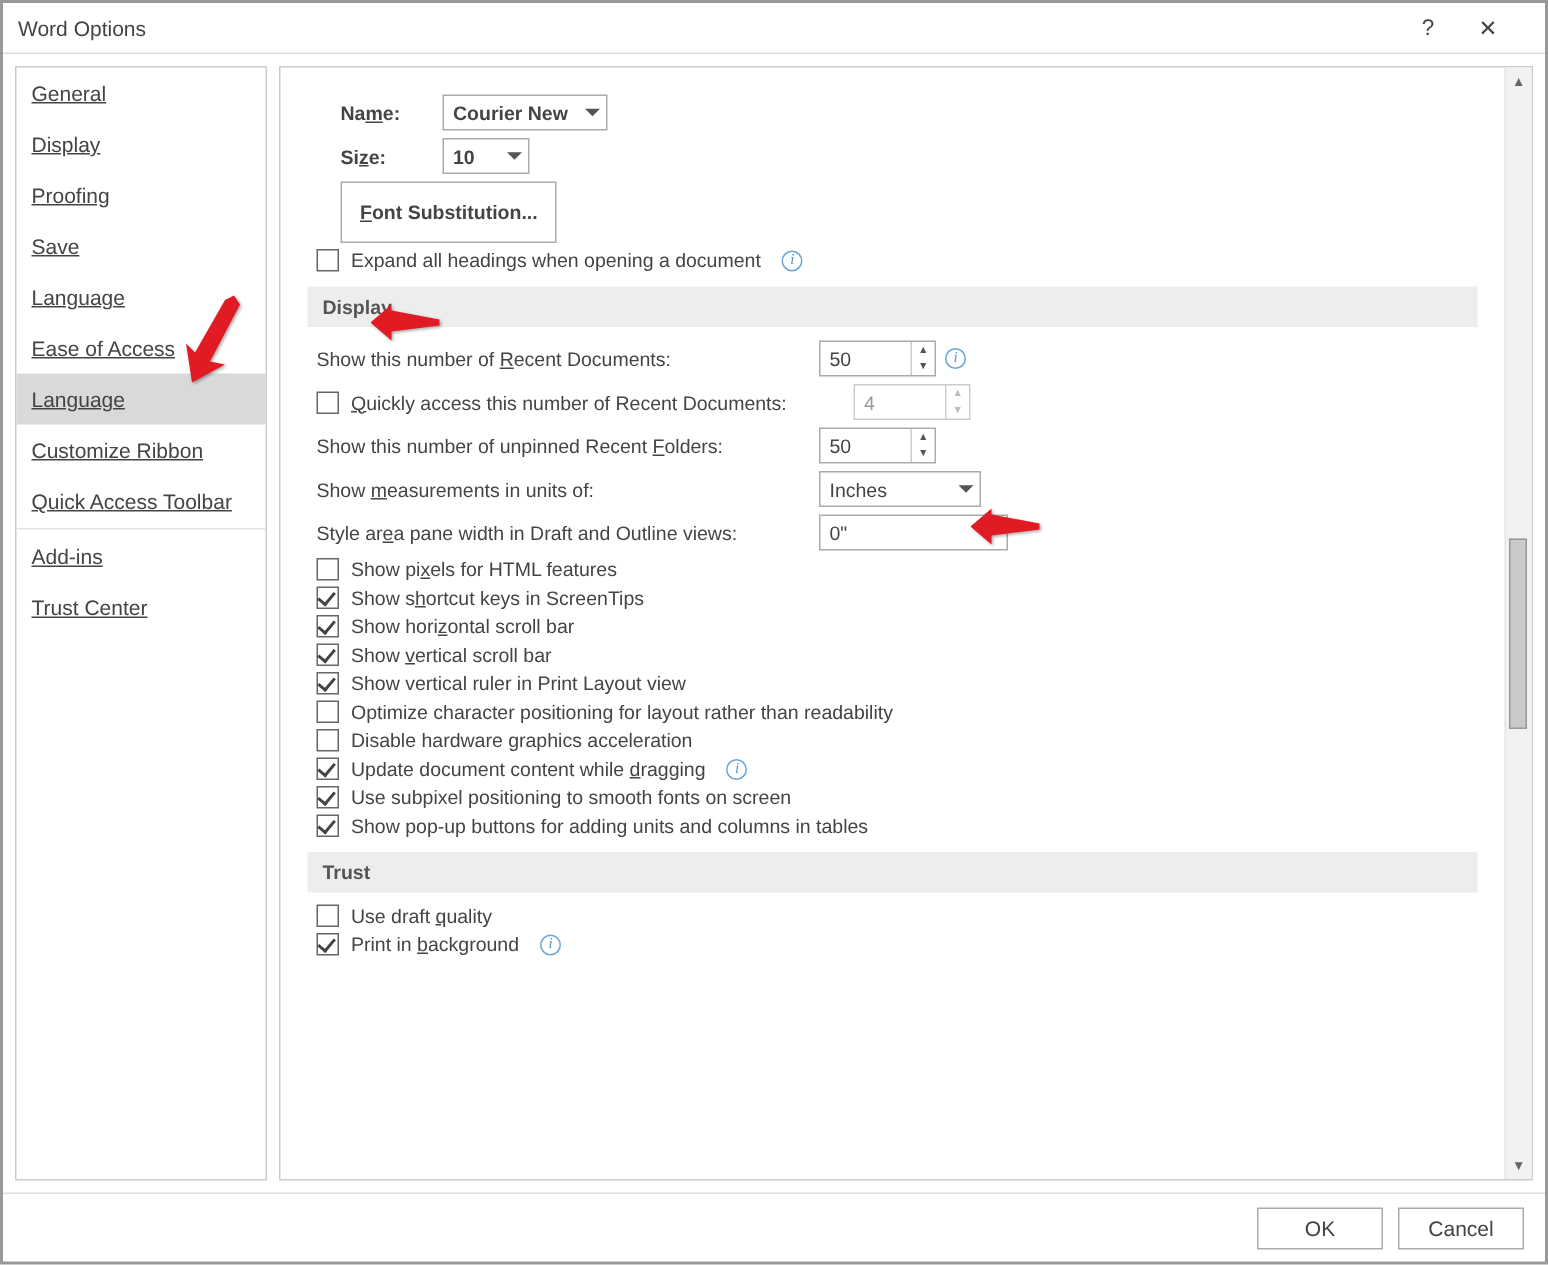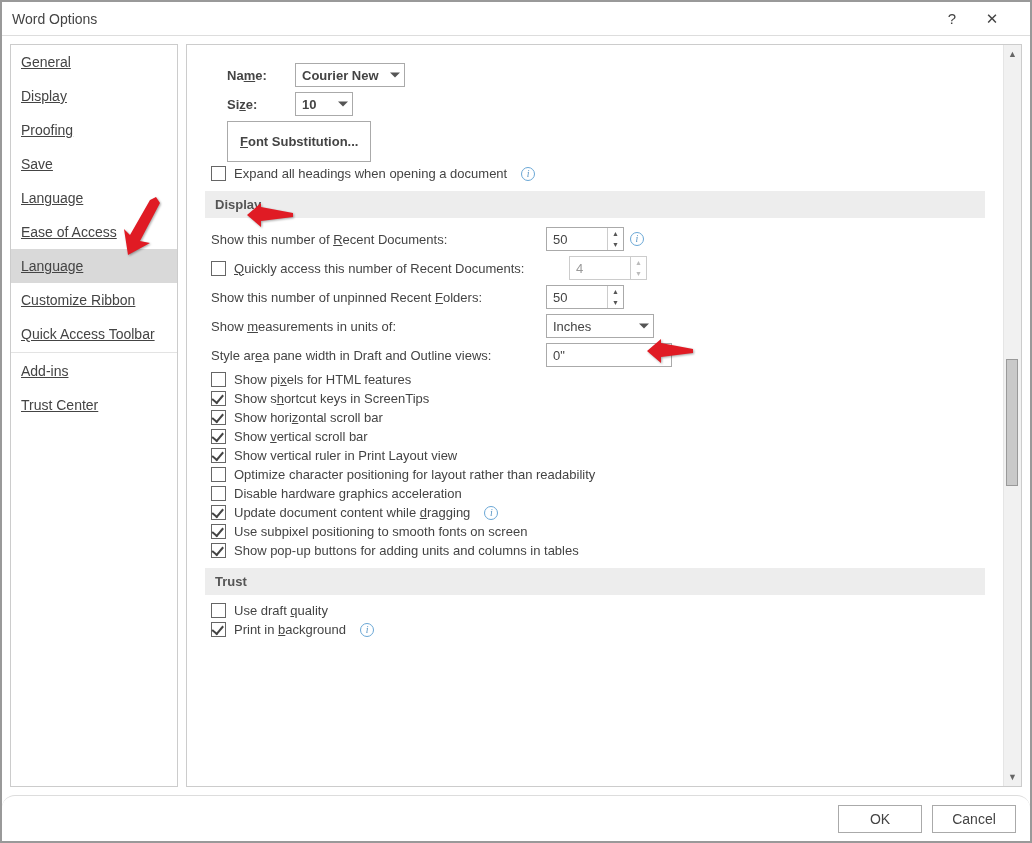--- a/index.html
+++ b/index.html
@@ -145,21 +145,21 @@
     font-size:10px;color:#5a96c5;margin-left:6px; font-style: italic; font-family: serif;
     line-height:1;
   }
 
   .underline-char { text-decoration: underline; }
 
   
   .footer {
     height: 46px; border-top: 1px solid #ddd;
     display:flex; justify-content:flex-end; align-items:center;
-    gap: 10px; padding: 0 14px; border-radius: 13px;
+    gap: 10px; padding: 0 14px;
   }
   .footer .fbtn {
     border:1px solid #aaa; height:28px; width:84px;
     display:flex;align-items:center;justify-content:center;
     background:#fff; font-size:14px;
   }
 
   
   .arrow-ann { position:absolute; pointer-events:none; }
   .arrow-ann svg { filter: drop-shadow(1px 1px 1px rgba(0,0,0,.35)); }

